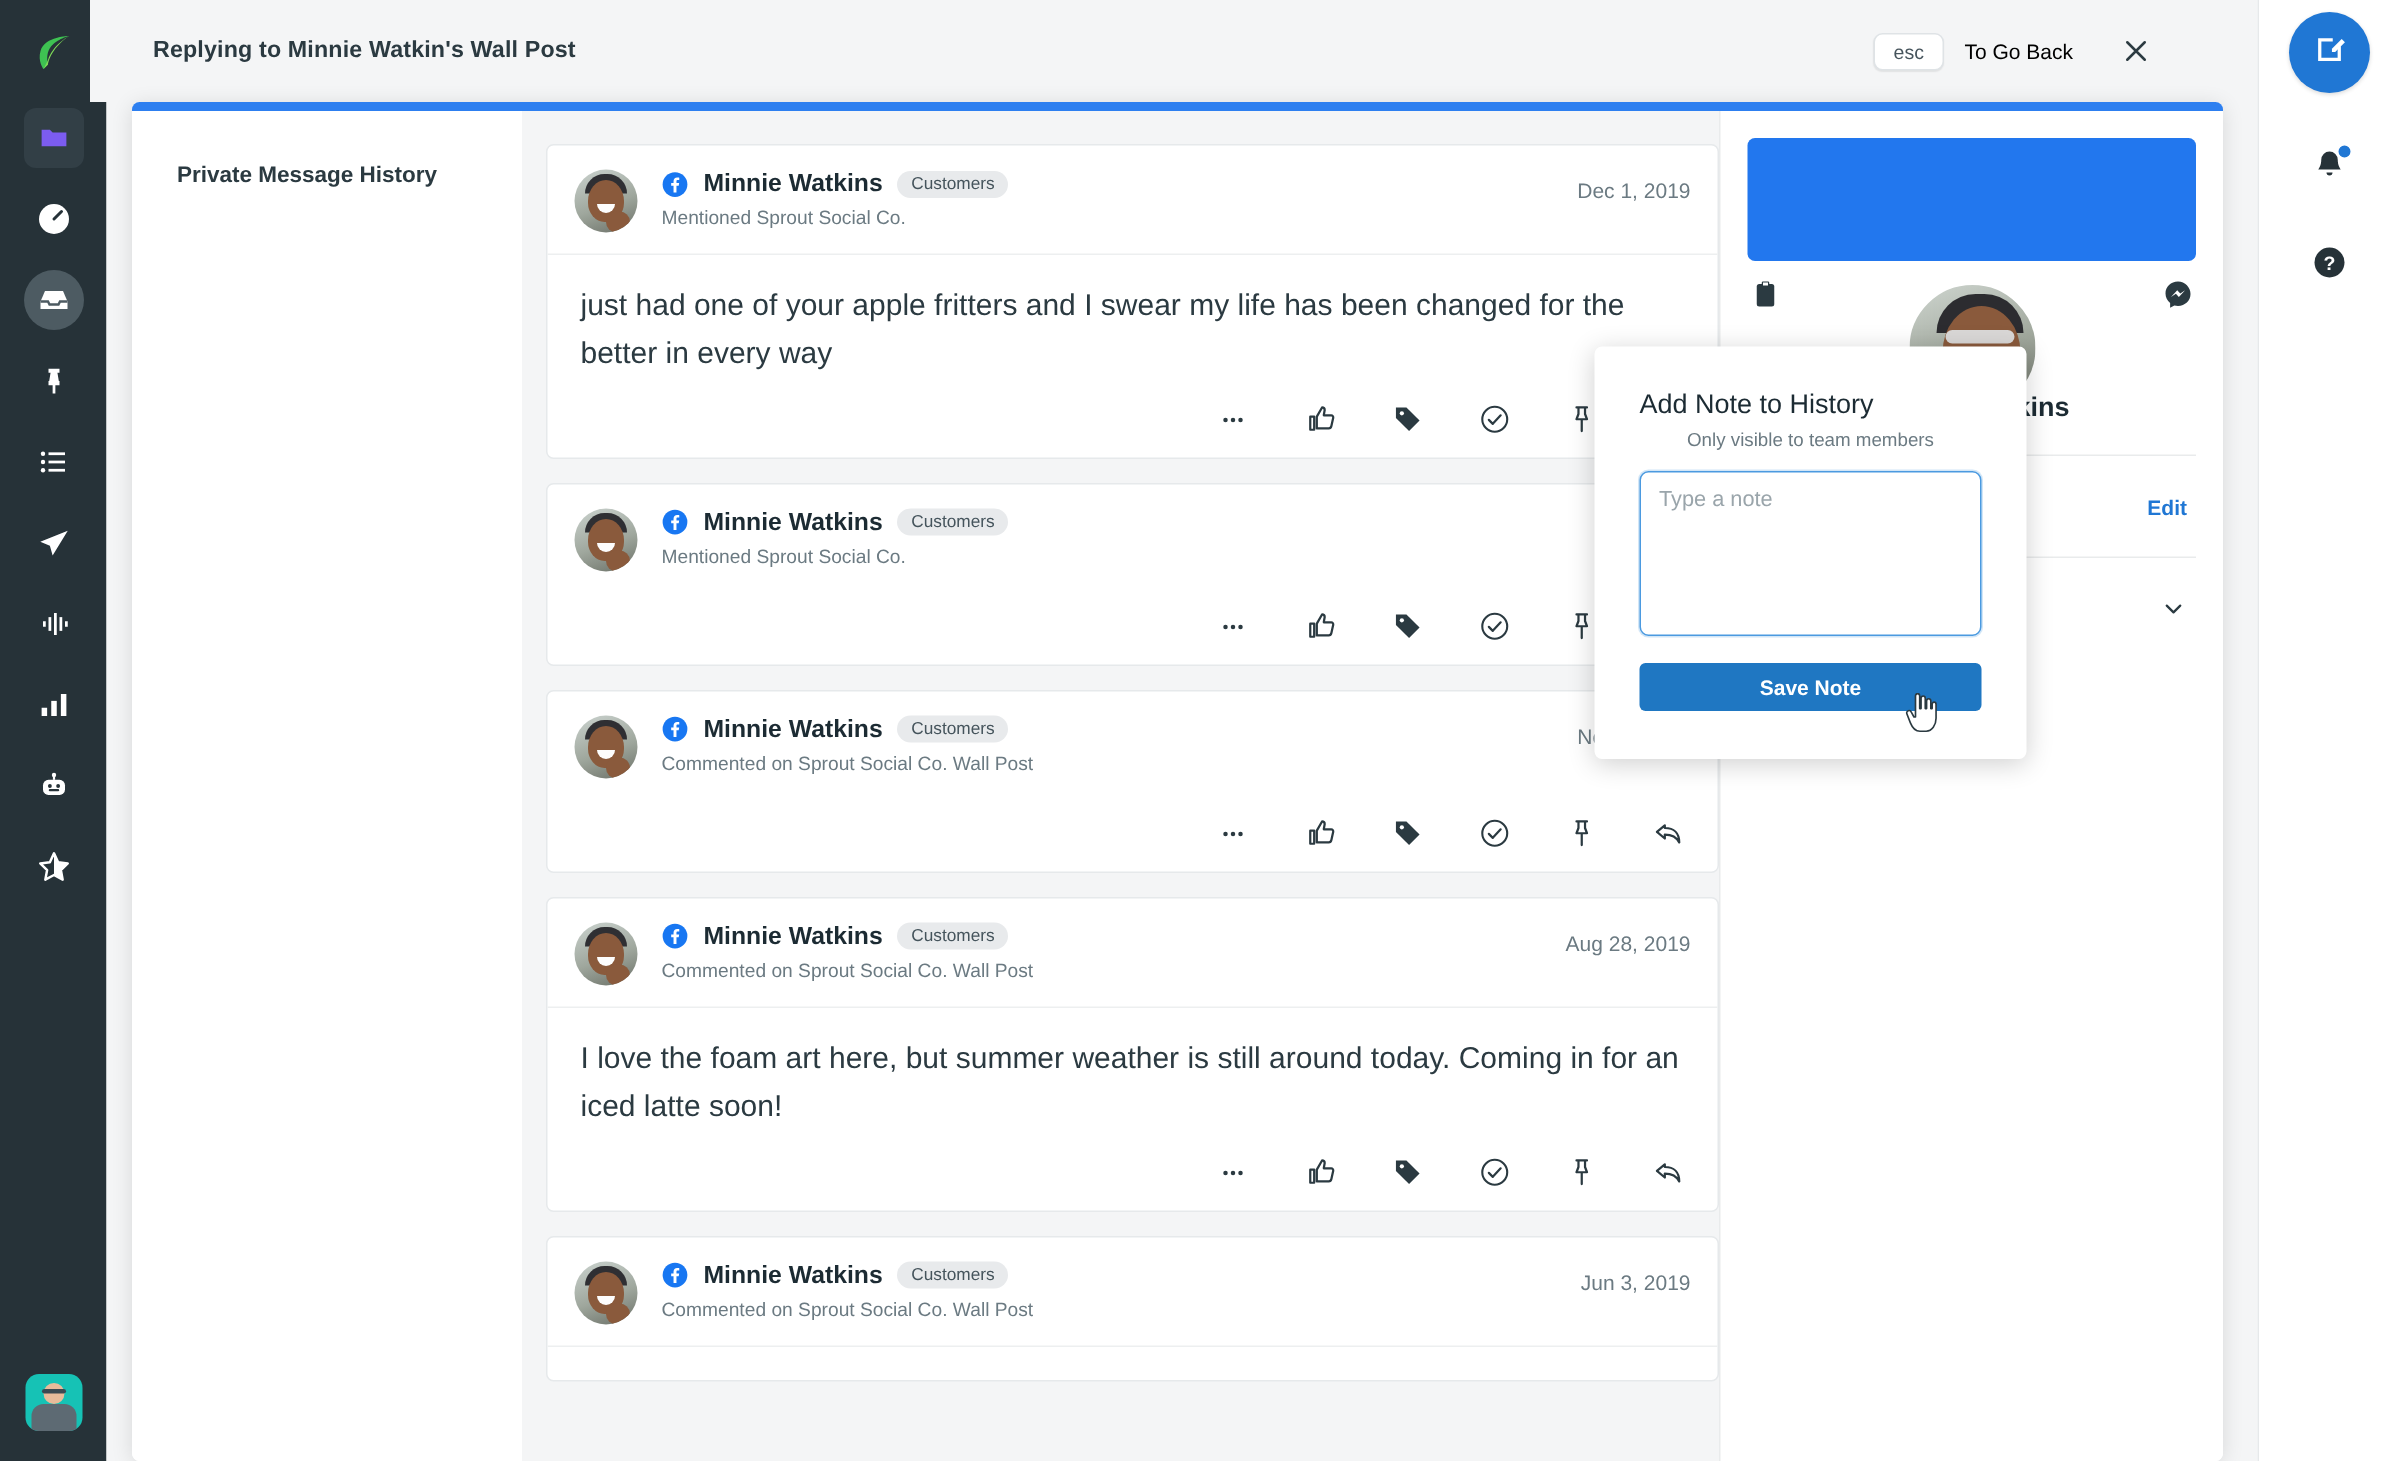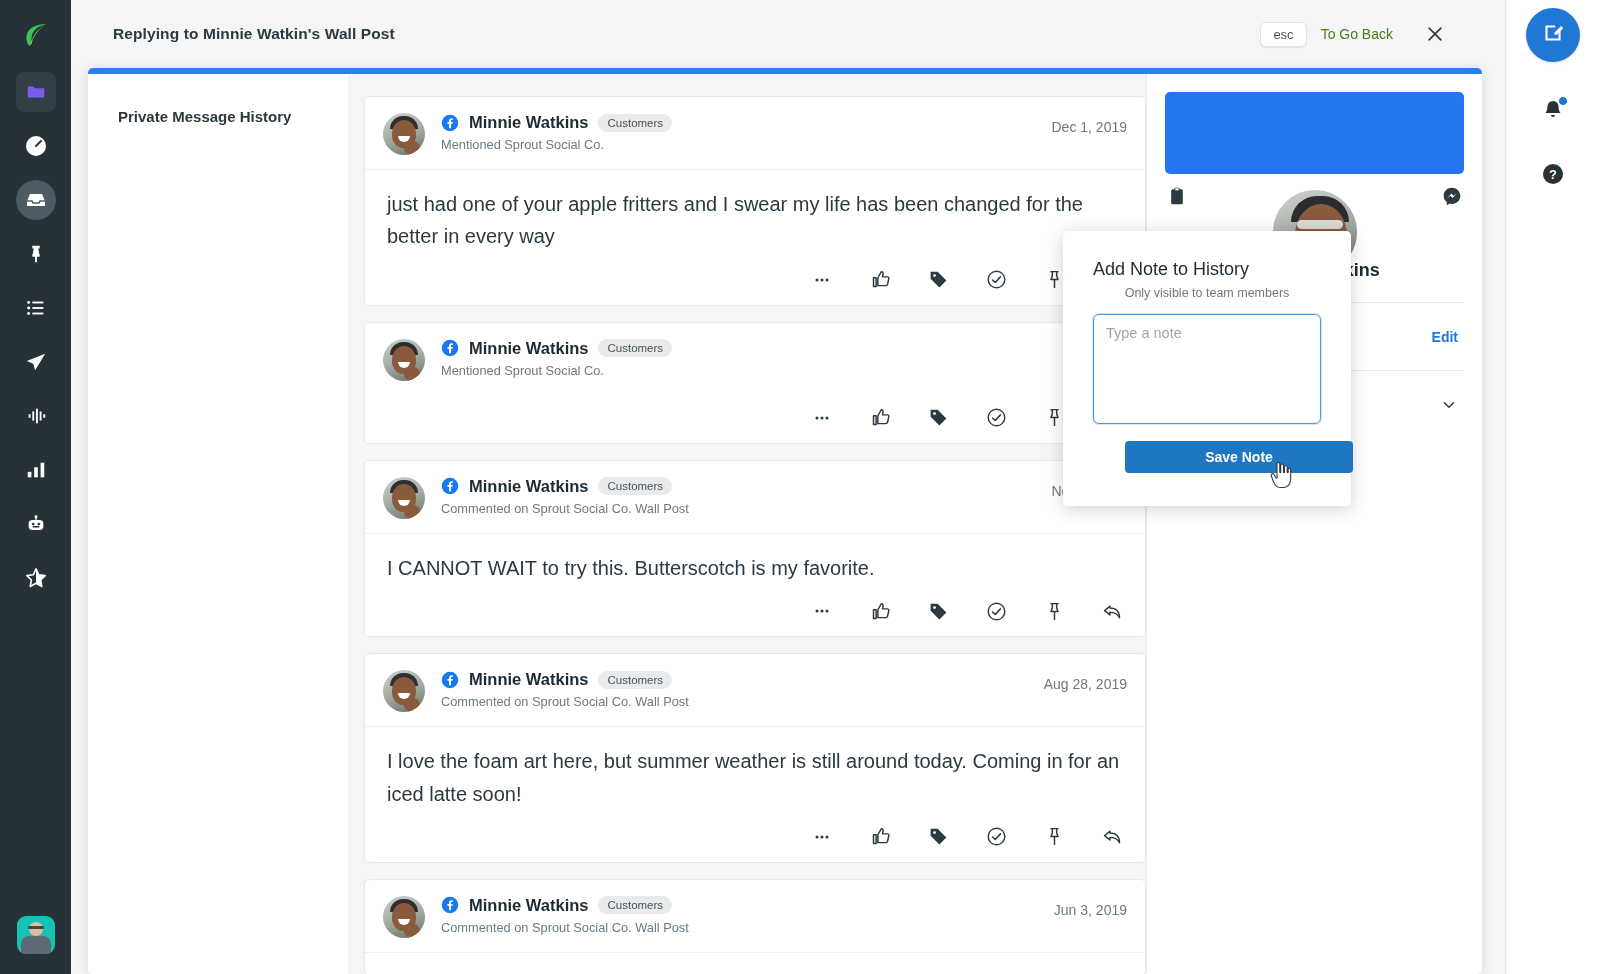--- a/index.html
+++ b/index.html
@@ -34,34 +34,34 @@
   }
   .nav-avatar .head { position:absolute; left:12px; top:6px; width:14px; height:14px; border-radius:50%; background:#e8bb9a; }
   .nav-avatar .body { position:absolute; left:4px; top:20px; width:30px; height:20px; border-radius:8px 8px 0 0; background:#5d6a73; }
   .nav-avatar .glasses { position:absolute; left:11px; top:10px; width:16px; height:3px; background:#3c4a52; border-radius:2px; }
 
   
   .page-bg { position:absolute; left:71px; top:0; right:0; bottom:0; background:#f4f5f6; }
 
   
   .topbar {
-    position: absolute; left: 71px; top: 0; width: 1434px; height: 68px;
+    position: absolute; left: 60px; top: 0; width: 1434px; height: 68px;
     background: #f4f5f6;
     display: flex; align-items: center;
   }
   .topbar-title {
     margin-left: 42px; font-size: 15.5px; font-weight: bold; color: #2b3a41; letter-spacing: 0.1px;
   }
   .topbar-right { margin-left: auto; display:flex; align-items:center; gap: 14px; margin-right: 60px; }
   .esc-key {
     background: #ffffff; border: 1px solid #dfe3e6; border-radius: 6px;
     padding: 4px 12px; font-size: 13px; color: #46545c;
     box-shadow: 0 1px 1px rgba(0,0,0,0.08);
   }
-  .togoback { font-size: 14px; color: #4d7c0f; }
+  .togoback { font-size: 14px; color: #000000; }
   .close-x { cursor:pointer; margin-left: 18px; display:flex; }
 
   
   .right-rail {
     position: absolute; right: 0; top: 0; width: 95px; height: 974px;
     background: #ffffff; border-left: 1px solid #e6e9eb;
     display: flex; flex-direction: column; align-items: center;
   }
   .compose-btn {
     margin-top: 8px; width: 54px; height: 54px; border-radius: 50%;
@@ -174,21 +174,20 @@
     padding: 10px 12px; font-size: 14.5px; color:#2b3a41;
     font-family: "Liberation Sans", sans-serif; resize:none; outline:none;
     box-shadow: 0 0 0 1px rgba(75,154,224,0.25);
   }
   .note-textarea::placeholder { color:#9aa5ab; }
   .save-note-btn {
     margin-top: 13px; width: 228px; height: 32px;
     background:#1f77c2; color:#ffffff; border:none; border-radius: 4px;
     font-size: 14px; font-weight: bold; cursor:pointer;
     font-family: "Liberation Sans", sans-serif;
-    margin-left: 32px;
   }
   .cursor-hand { position:absolute; left: 1270px; top: 462px; z-index: 60; pointer-events:none; }
 </style>
 </head>
 <body>
 
 <div class="app">
 
   <div class="nav-rail">
     <div class="nav-logo">
@@ -513,21 +512,20 @@
                   <span class="msg-name">Minnie Watkins</span>
                   <span class="badge">Customers</span>
                 </div>
                 <div class="msg-sub">
                   <span>Commented on</span>
                   <span class="target">Sprout Social Co. Wall Post</span>
                 </div>
               </div>
               <div class="msg-date">Nov 3, 2019</div>
             </div>
-            <div class="msg-body">I CANNOT WAIT to try this. Butterscotch is my favorite.</div>
             <div class="msg-actions">
               <span class="act">
                   <svg width="20" height="20" viewBox="0 0 24 24">
                     <g fill="#2b3a41">
                       <circle cx="6" cy="12" r="1.8"></circle>
                       <circle cx="12" cy="12" r="1.8"></circle>
                       <circle cx="18" cy="12" r="1.8"></circle>
                     </g>
                   </svg>
                 </span>

